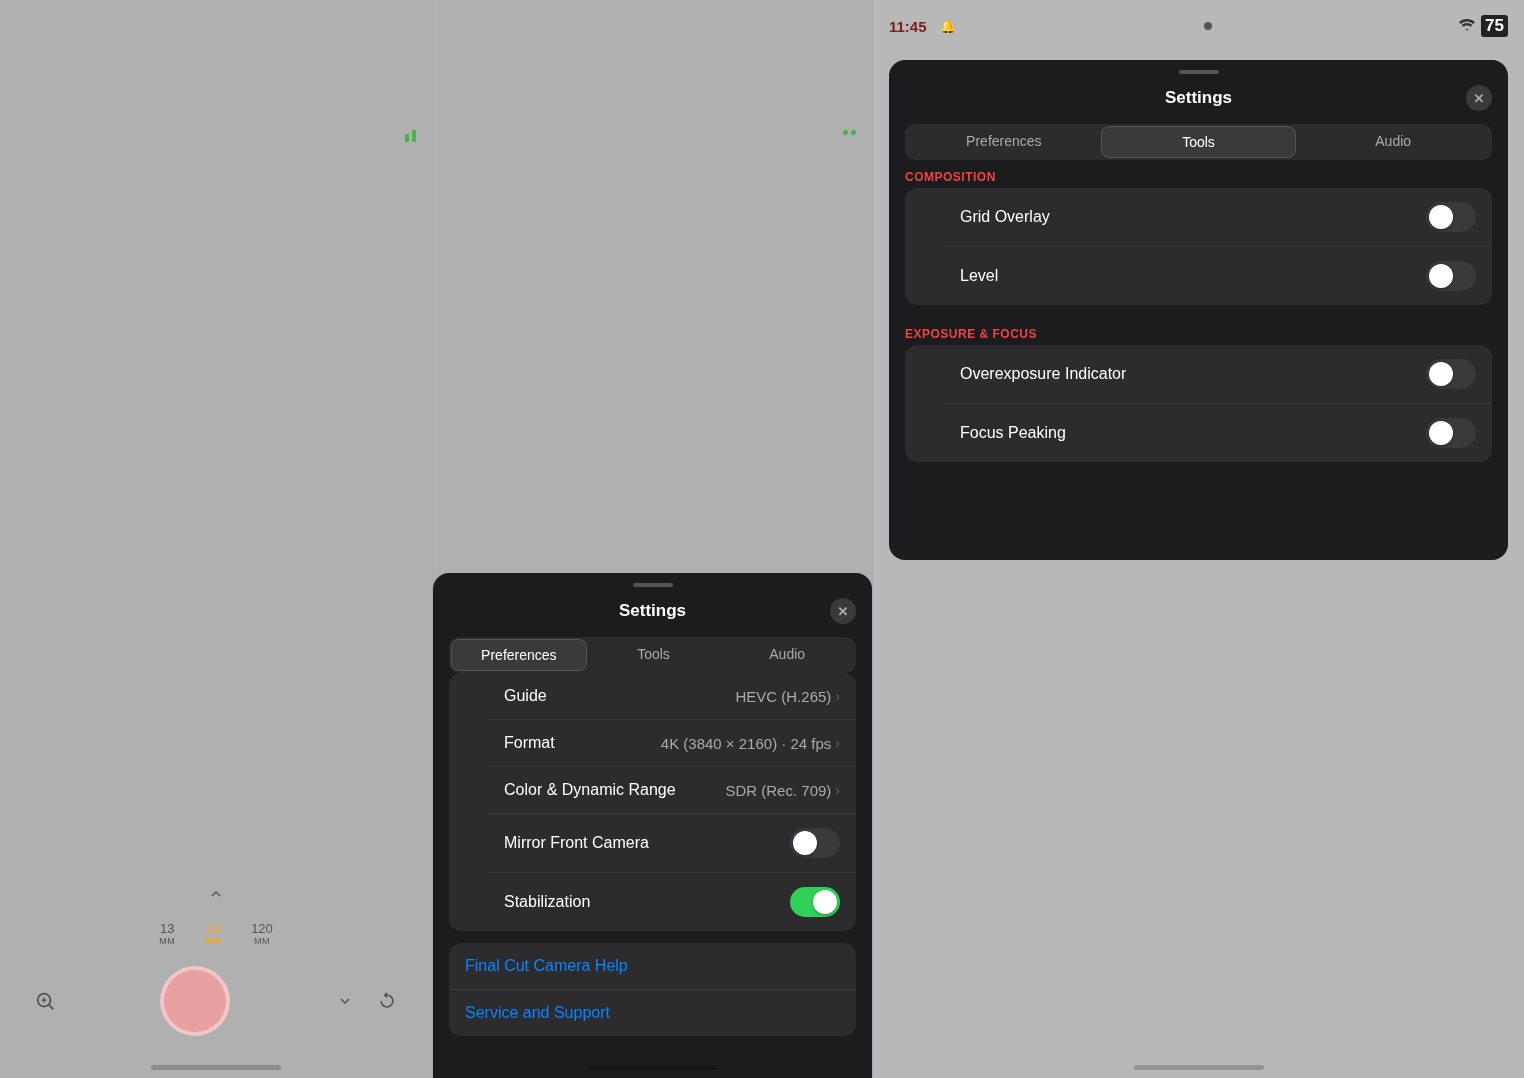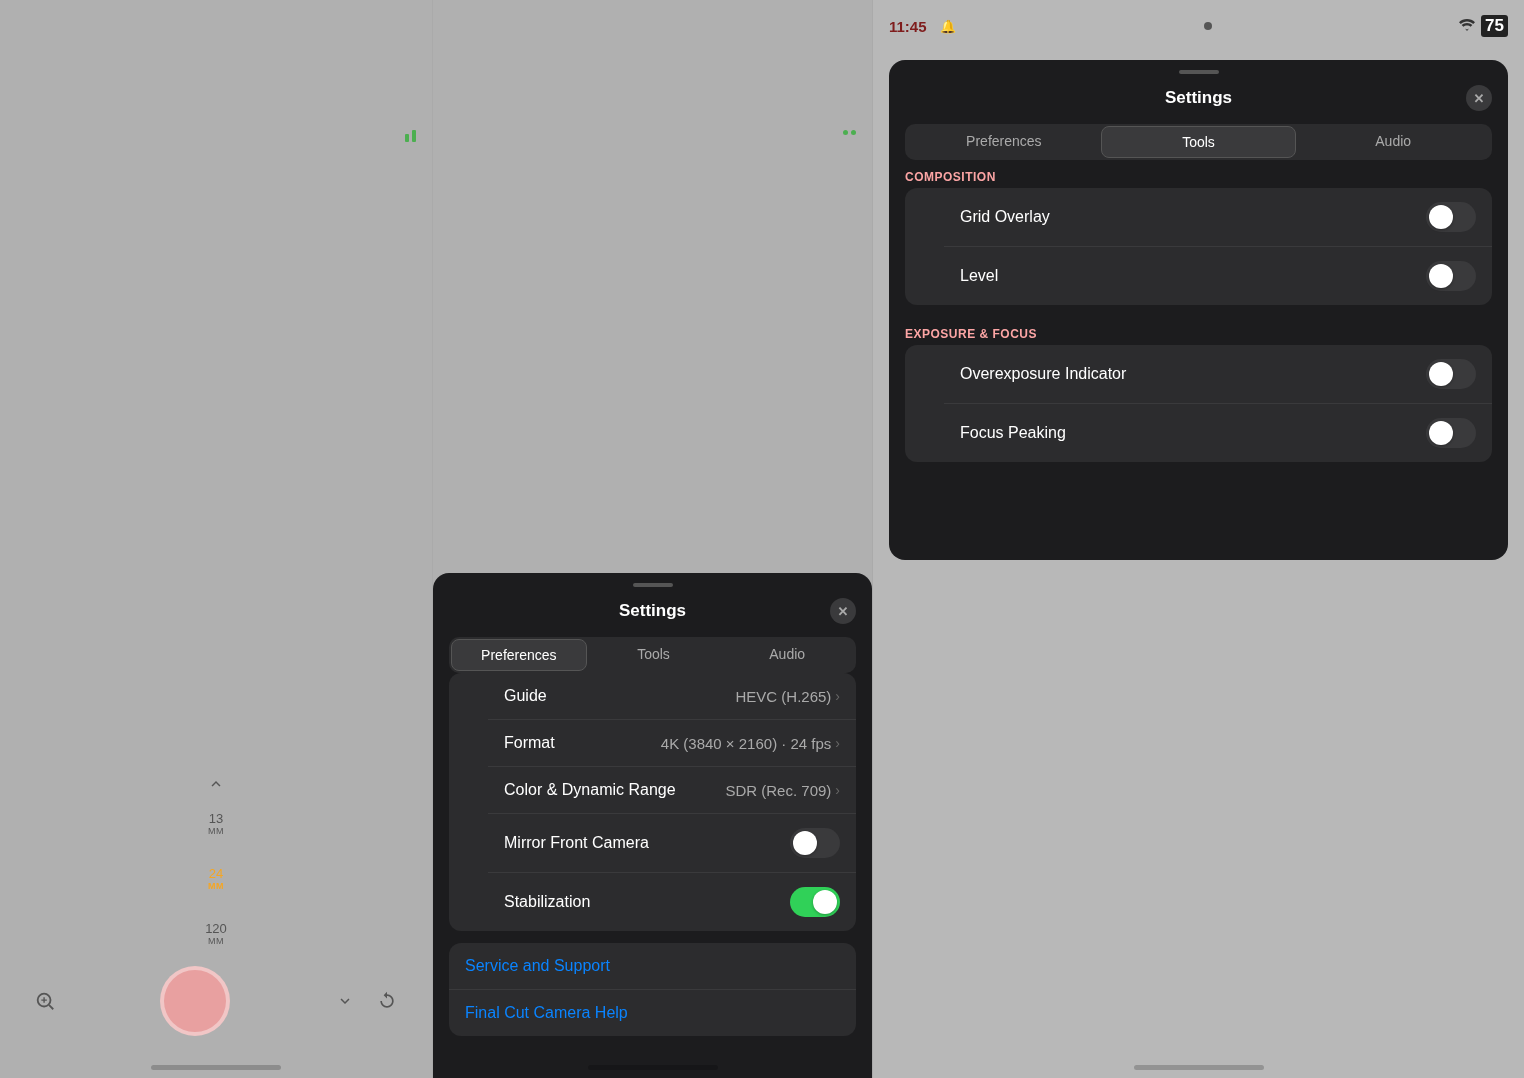--- a/index.html
+++ b/index.html
@@ -140,21 +140,20 @@
       left: 0;
       right: 0;
       padding: 0 0 30px;
     }
     .focal-row {
       display: flex;
       align-items: center;
       justify-content: center;
       gap: 30px;
       padding: 8px 0;
-      flex-direction: column;
     }
     .focal-item {
       display: flex;
       flex-direction: column;
       align-items: center;
       font-size: 11px;
       color: #555;
     }
     .focal-item.active {
       color: #f5a623;
@@ -398,21 +397,21 @@
       align-items: center;
       justify-content: center;
       color: #aaa;
       font-size: 13px;
       font-weight: 600;
       cursor: pointer;
     }
     .section-label {
       font-size: 12px;
       font-weight: 600;
-      color: #fca5a5;
+      color: #ef4444;
       letter-spacing: 0.5px;
       padding: 10px 16px 4px;
       text-transform: uppercase;
     }
   </style>
 </head>
 <body>
 
 <div class="panel panel-1">
   <div class="viewfinder"></div>
@@ -612,24 +611,24 @@
       <div class="settings-row">
         <span class="settings-label">Stabilization</span>
         <div class="toggle on">
           <div class="toggle-thumb"></div>
         </div>
       </div>
     </div>
 
     <div class="links-section">
       <div class="link-row">
+        <span class="link-text">Final Cut Camera Help</span>
+      </div>
+      <div class="link-row">
         <span class="link-text">Service and Support</span>
-      </div>
-      <div class="link-row">
-        <span class="link-text">Final Cut Camera Help</span>
       </div>
     </div>
 
     <div style="height:30px;"></div>
   </div>
   <div class="home-indicator"></div>
 </div>
 
 <div class="panel panel-3">
   <div class="panel-3-inner">

